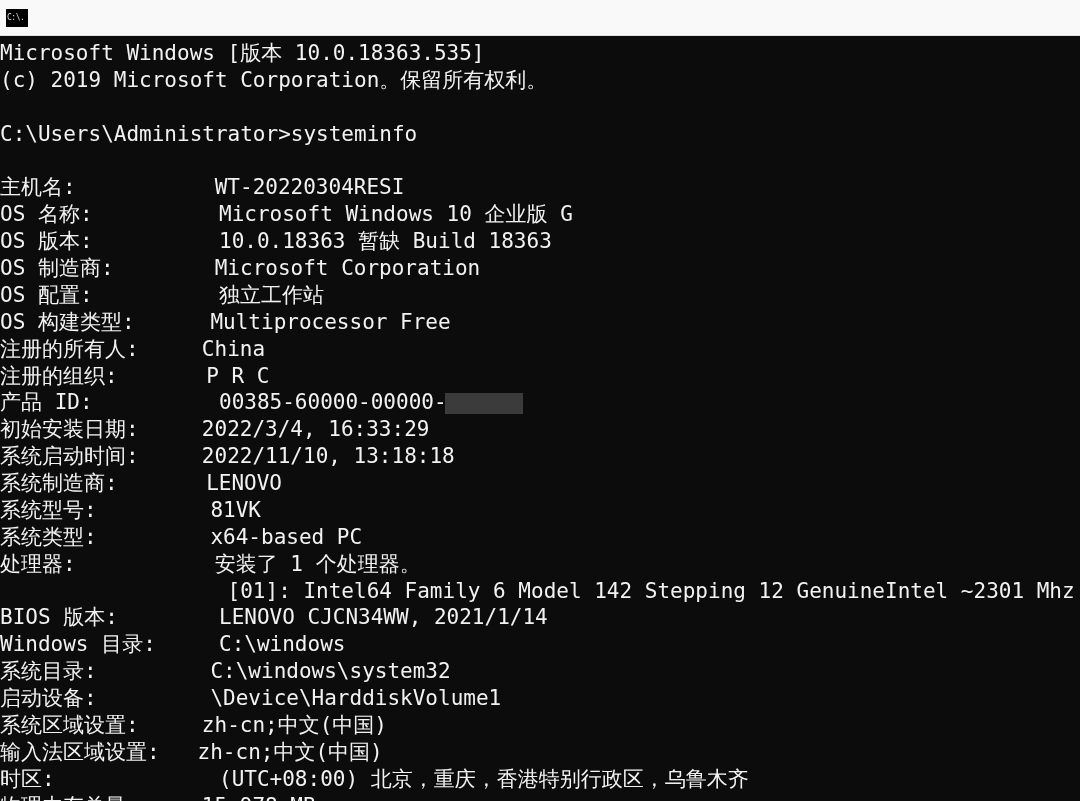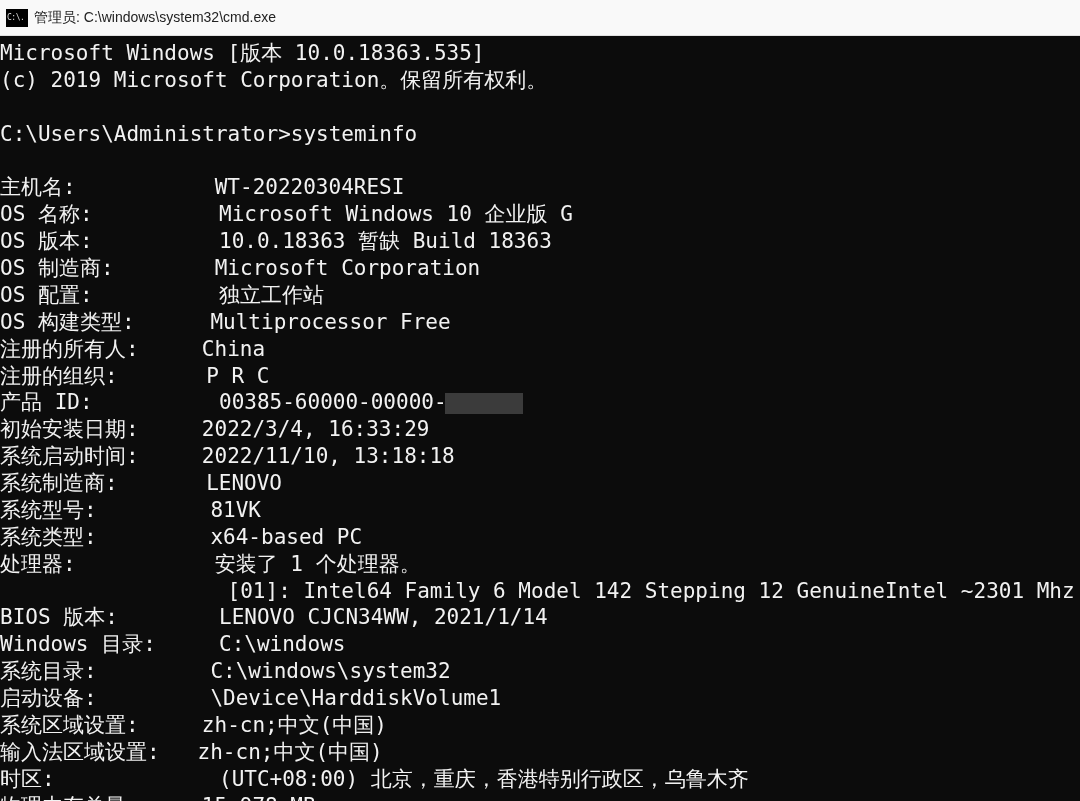--- a/index.html
+++ b/index.html
@@ -61,21 +61,20 @@
       vertical-align: text-bottom;
       margin-left: -2px;
     }
   </style>
 </head>
 <body>
 
 <div class="window">
   <div class="titlebar">
     <span class="titlebar-icon">C:\.</span>
-    <span>管理员: C:\windows\system32\cmd.exe</span>
   </div>
   <div class="terminal" id="terminal">Microsoft Windows [版本 10.0.18363.535]
 (c) 2019 Microsoft Corporation。保留所有权利。
 
 C:\Users\Administrator&gt;systeminfo
 
 主机名:           WT-20220304RESI
 OS 名称:          Microsoft Windows 10 企业版 G
 OS 版本:          10.0.18363 暂缺 Build 18363
 OS 制造商:        Microsoft Corporation

